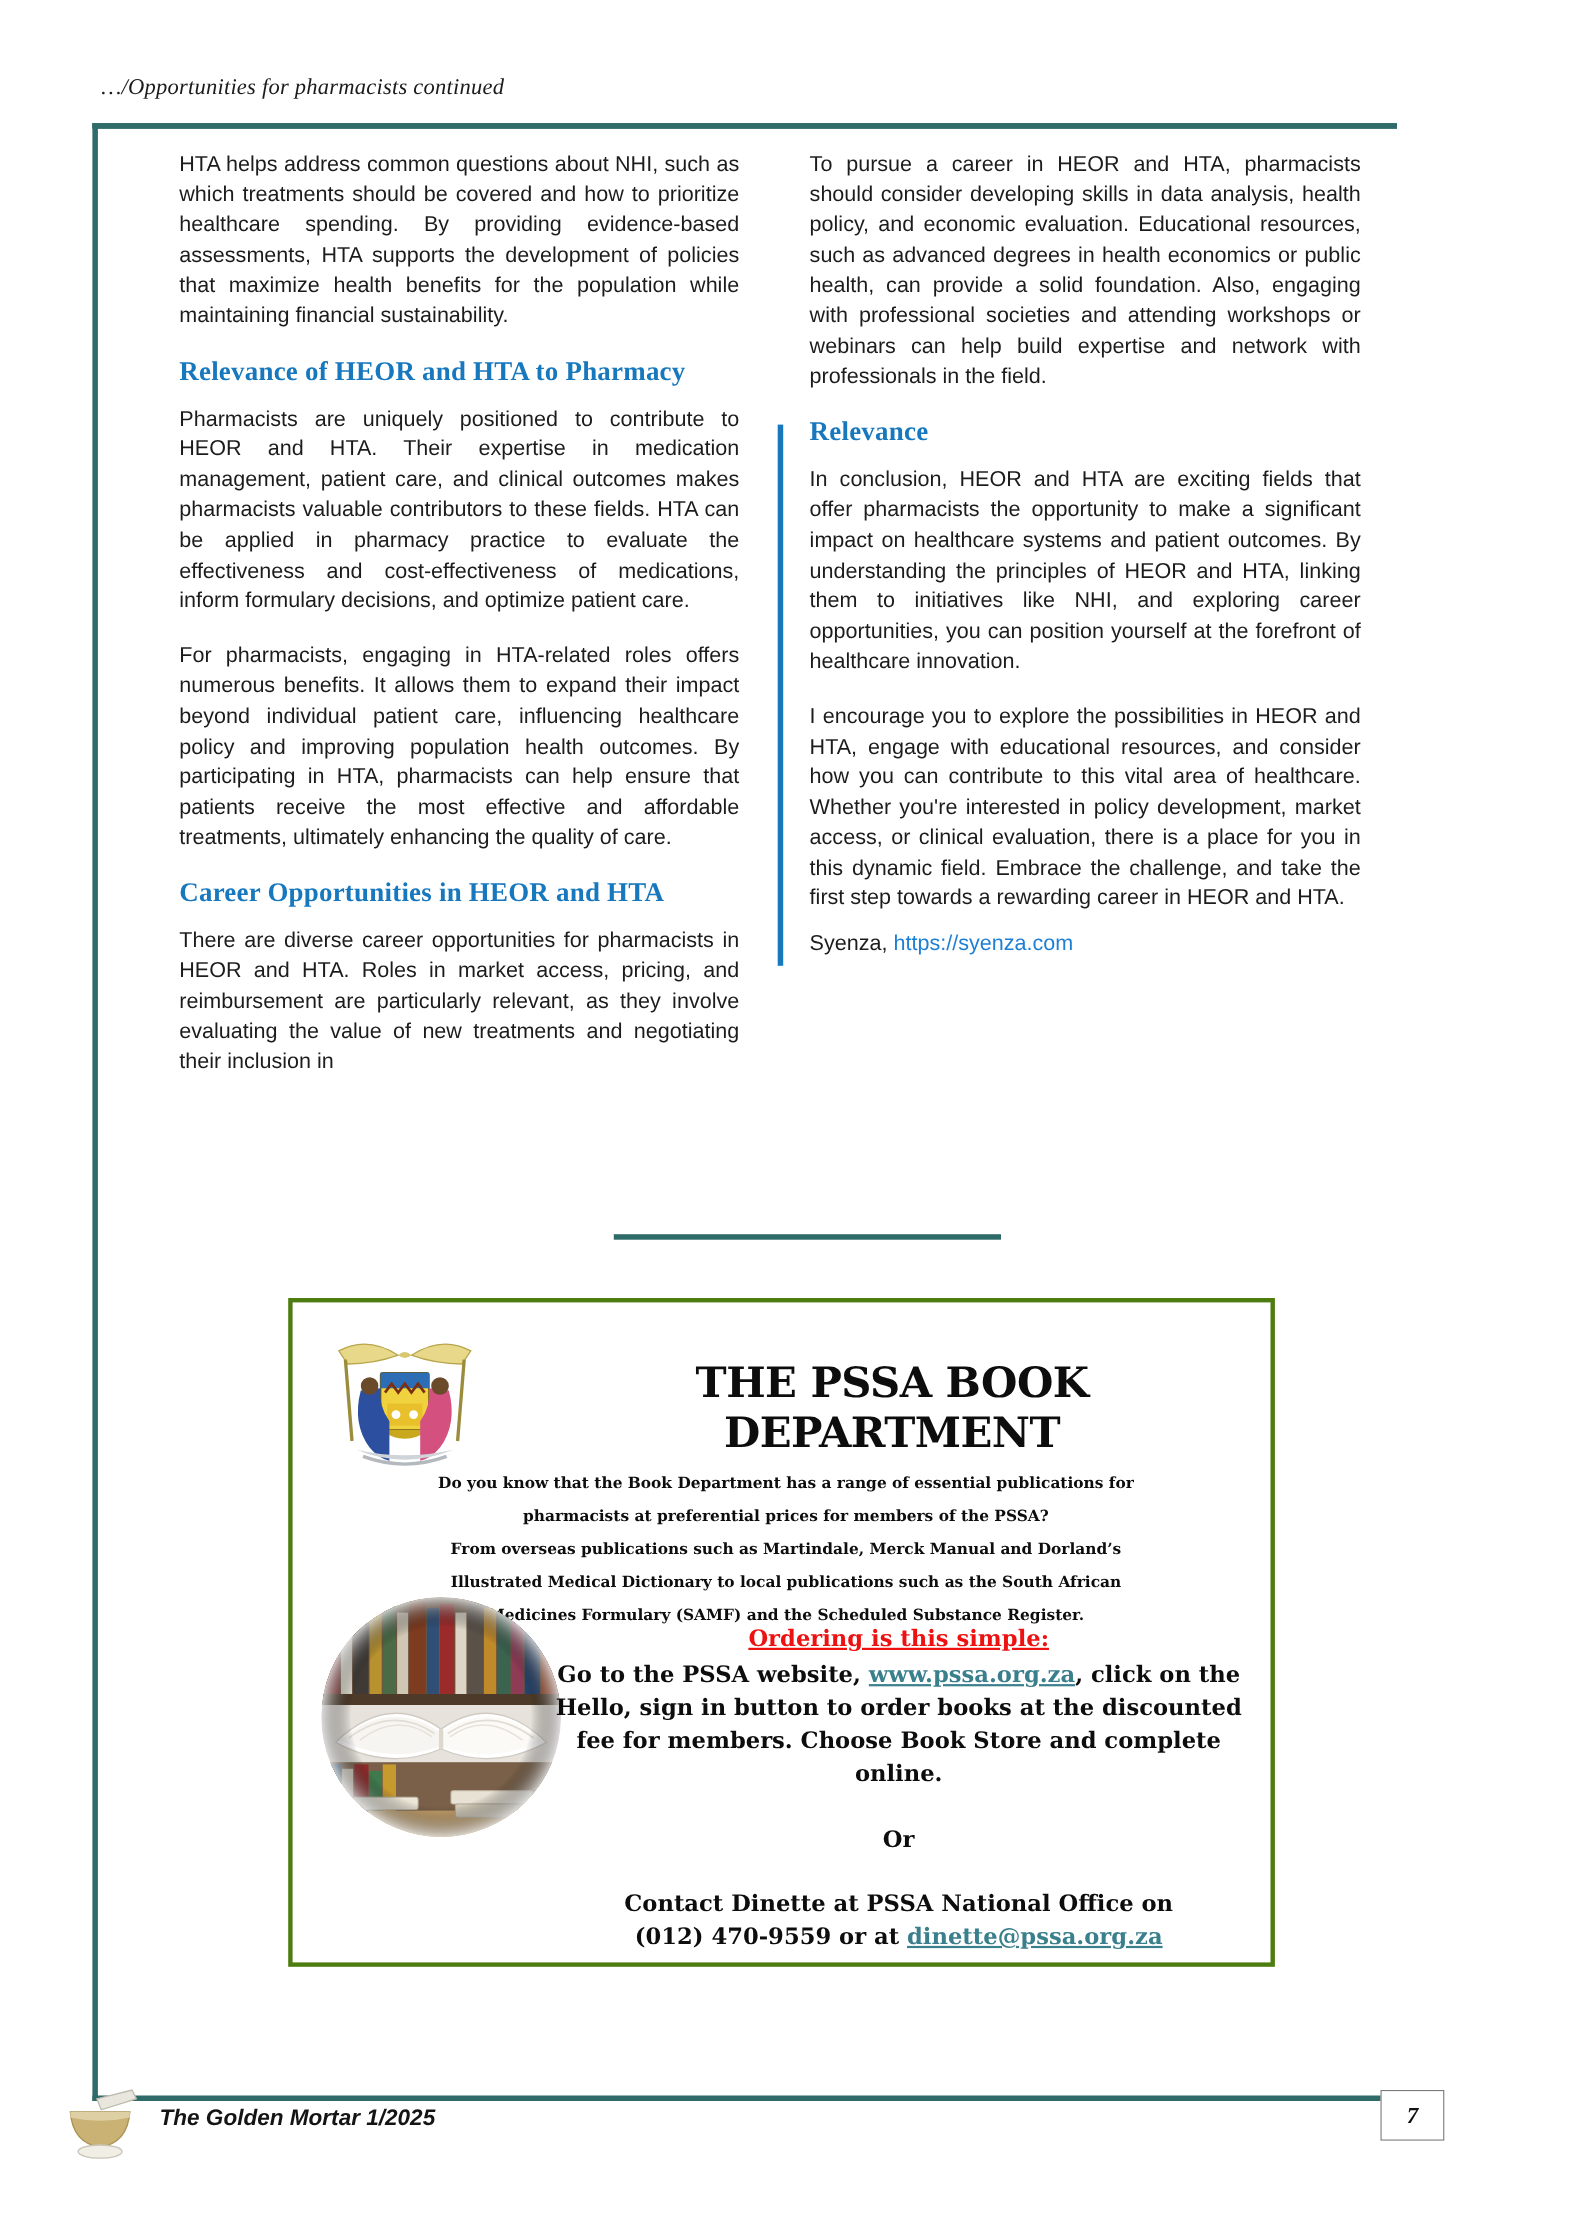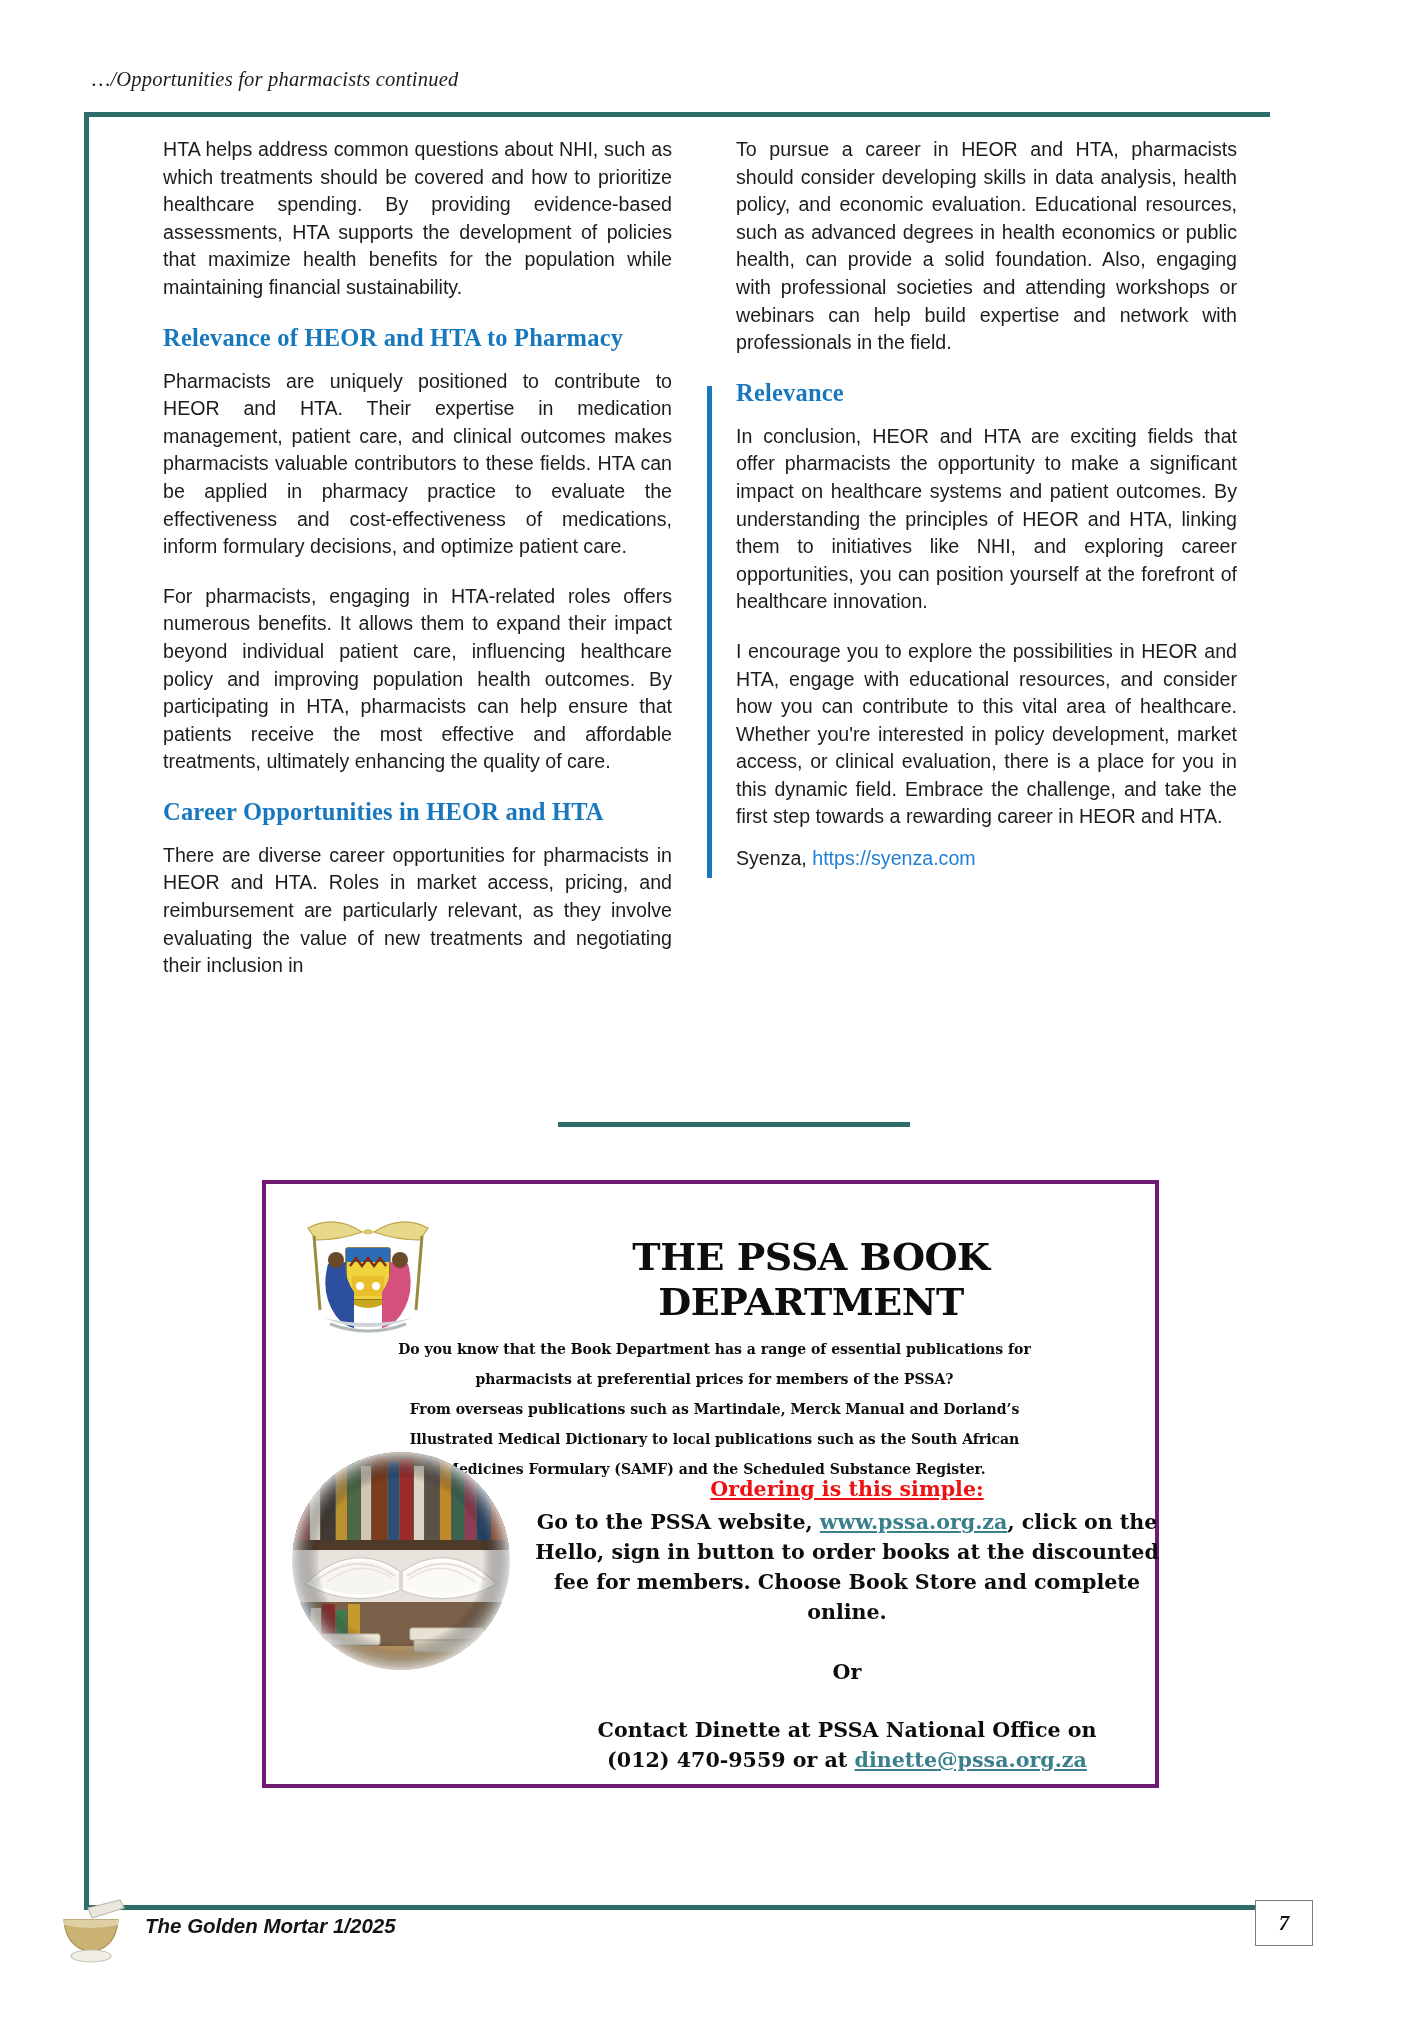--- a/index.html
+++ b/index.html
@@ -116,21 +116,21 @@
     background: #2f6b68;
   }
 
   
   .advert {
     position: absolute;
     left: 262px;
     top: 1180px;
     width: 897px;
     height: 608px;
-    border: 4px solid #701a75;
+    border: 4px solid #4d7c0f;
     background: #ffffff;
     box-sizing: border-box;
   }
 
   .advert-title {
     position: absolute;
     left: 225px;
     top: 50px;
     width: 640px;
     text-align: center;
@@ -178,21 +178,20 @@
     position: absolute;
     left: 236px;
     top: 290px;
     width: 630px;
     text-align: center;
     font-family: "DejaVu Serif", serif;
     font-weight: bold;
     font-size: 20.6px;
     line-height: 30px;
     color: #0d0d0d;
-    margin-left: 30px;
   }
   .order-head {
     color: #ee1111;
     text-decoration: underline;
     display: block;
     margin-bottom: 3px;
   }
   .link-teal {
     color: #3a7f8c;
     text-decoration: underline;

